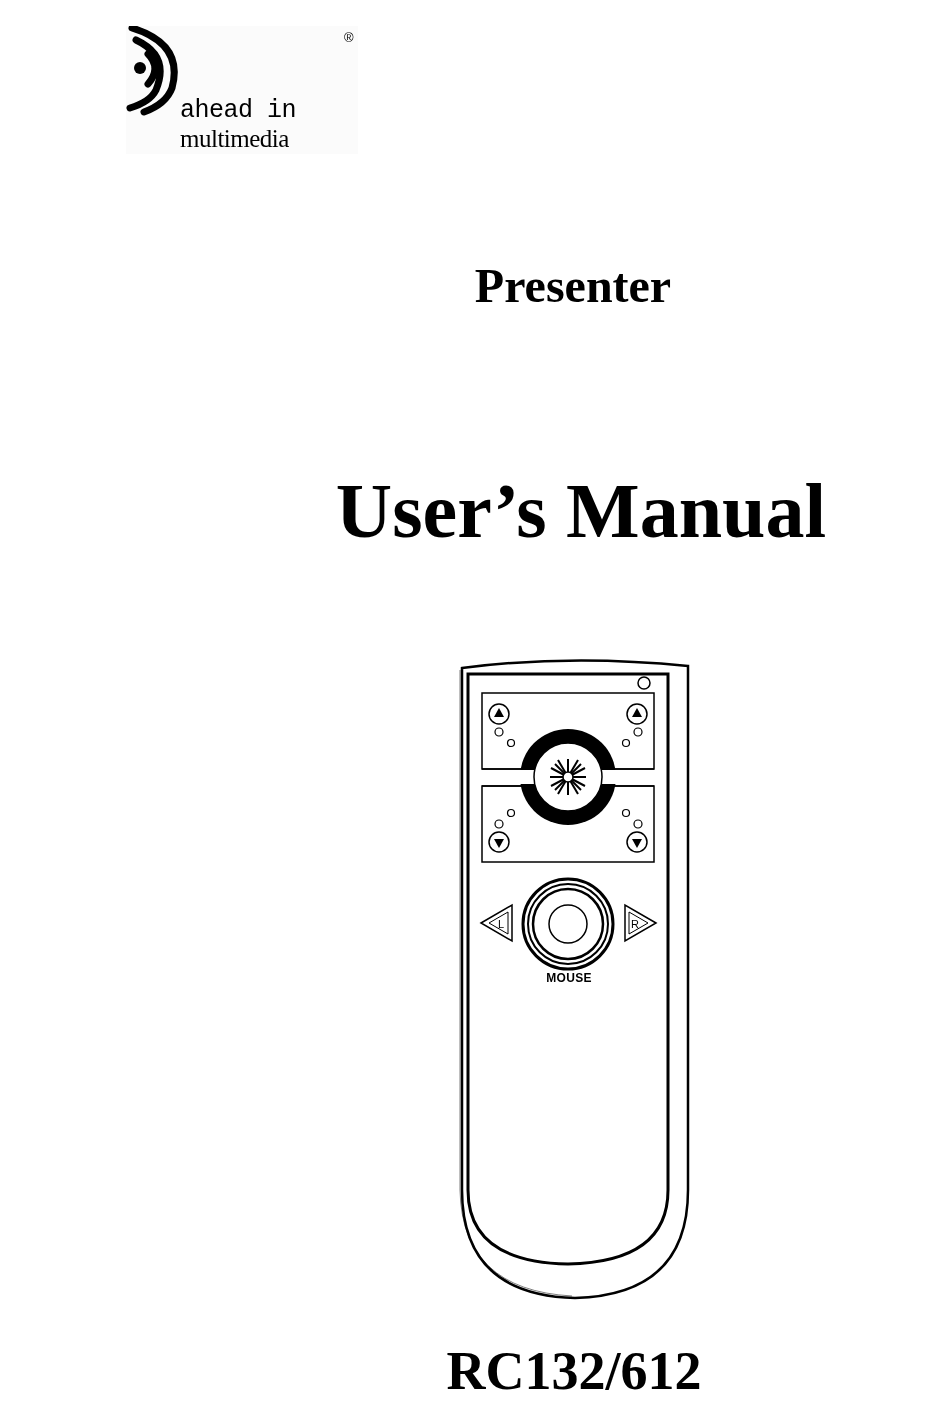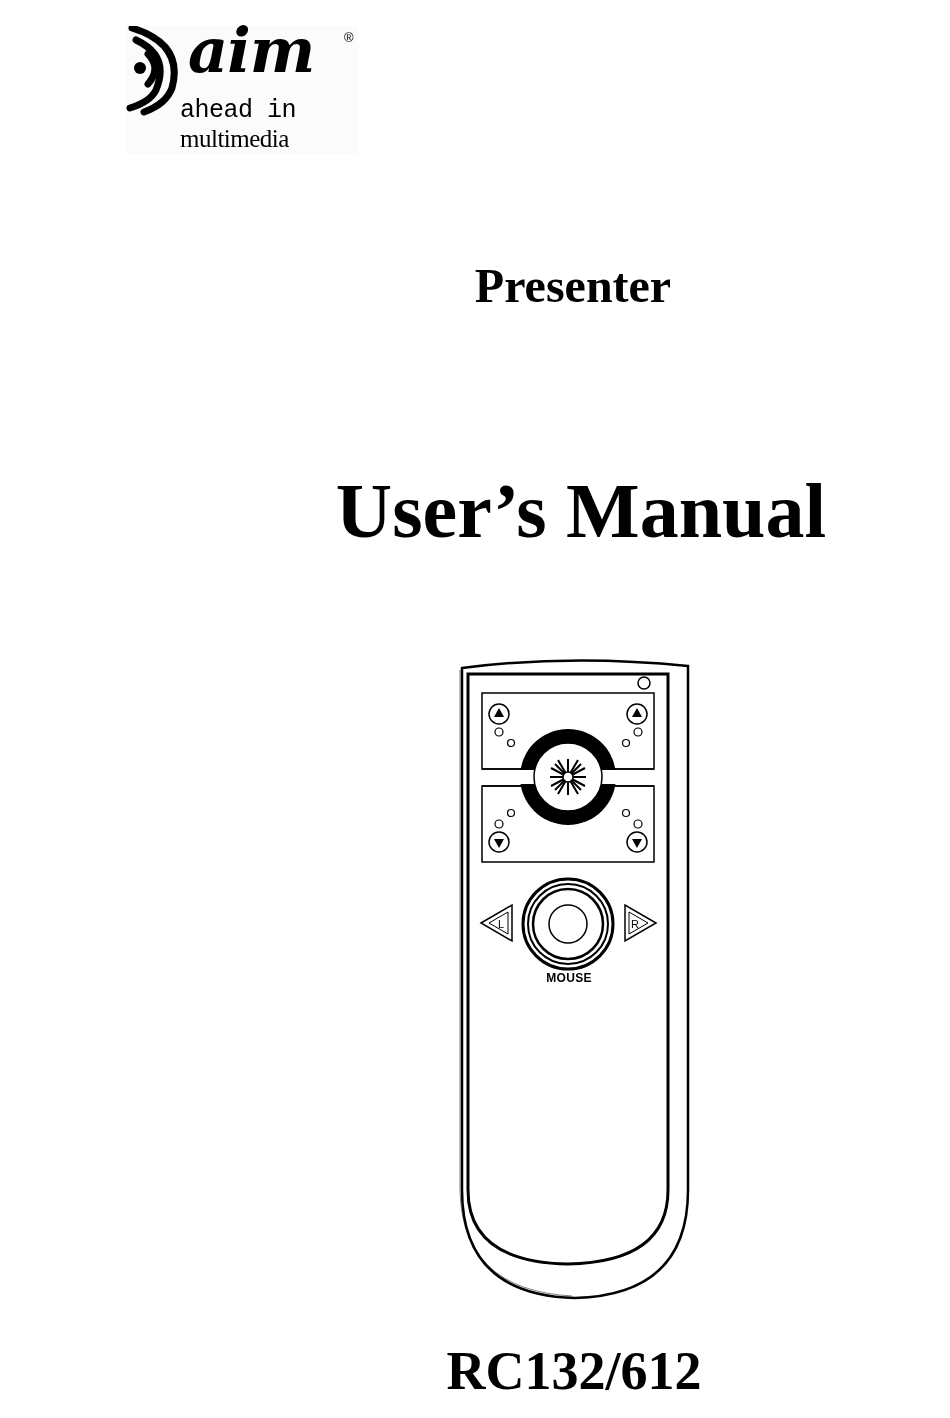--- a/index.html
+++ b/index.html
@@ -19,21 +19,20 @@
 </head>
 <body>
 
 <div class="logo">
   <svg width="70" height="90" viewBox="0 0 70 90">
     <circle cx="14" cy="42" r="6" fill="#000"></circle>
     <path d="M22 28 Q36 42 22 58" stroke="#000" stroke-width="7" fill="none" stroke-linecap="round"></path>
     <path d="M10 14 Q44 30 30 64 Q24 76 4 82" stroke="#000" stroke-width="7" fill="none" stroke-linecap="round"></path>
     <path d="M6 2 Q58 18 46 62 Q40 78 18 86" stroke="#000" stroke-width="7" fill="none" stroke-linecap="round"></path>
   </svg>
-  <div class="logo-word">aim</div>
   <div class="logo-reg">®</div>
   <div class="logo-tag1">ahead in</div>
   <div class="logo-tag2">multimedia</div>
 </div>
 
 <div class="subtitle">Presenter</div>
 <div class="title">User’s Manual</div>
 
 <div class="remote">
   <svg width="250" height="660" viewBox="0 0 250 660">

